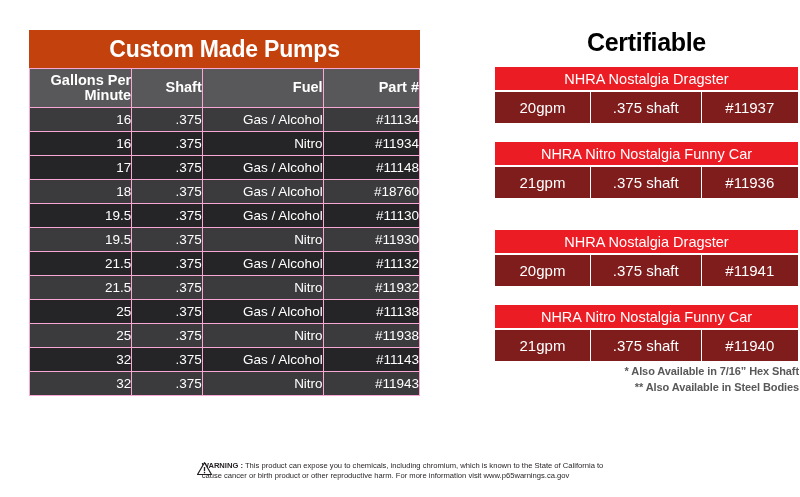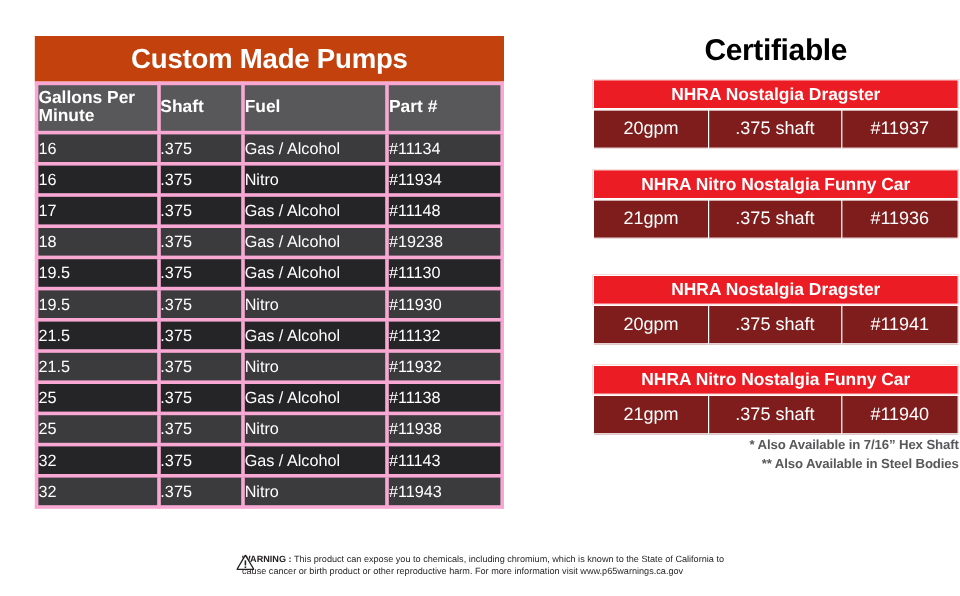--- a/index.html
+++ b/index.html
@@ -35,22 +35,22 @@
     font-size: 23px;
     font-weight: bold;
     letter-spacing: -0.2px;
   }
   table.grid {
     border-collapse: collapse;
     width: 100%;
     table-layout: fixed;
   }
   table.grid th, table.grid td {
-    border: 3px solid #f9a8d4;
-    text-align: left;
+    border: 1px solid #f9a8d4;
+    text-align: right;
     color: #ffffff;
     font-size: 13px;
     padding: 0;
   }
   #main-table thead th {
     background: #58585a;
     font-size: 14.5px;
     font-weight: bold;
     height: 38px;
     line-height: 1.05;
@@ -82,21 +82,21 @@
     font-weight: bold;
     color: #000;
     letter-spacing: -0.3px;
     margin: 0 0 9px 0;
   }
   .cert-block { margin-bottom: 0; }
   .cert-band {
     background: #ec1c24;
     color: #ffffff;
     font-size: 14.5px;
-    font-weight: bold;
+    font-weight: normal;
     text-align: center;
     height: 25px;
     line-height: 25px;
     border: 1px solid #ffffff;
     box-sizing: border-box;
   }
   table.cert-row {
     border-collapse: collapse;
     width: 100%;
     table-layout: fixed;
@@ -193,21 +193,21 @@
       <tr class="even">
         <td>17</td>
         <td>.375</td>
         <td>Gas / Alcohol</td>
         <td>#11148</td>
       </tr>
       <tr class="odd">
         <td>18</td>
         <td>.375</td>
         <td>Gas / Alcohol</td>
-        <td>#19238</td>
+        <td>#18760</td>
       </tr>
       <tr class="even">
         <td>19.5</td>
         <td>.375</td>
         <td>Gas / Alcohol</td>
         <td>#11130</td>
       </tr>
       <tr class="odd">
         <td>19.5</td>
         <td>.375</td>

